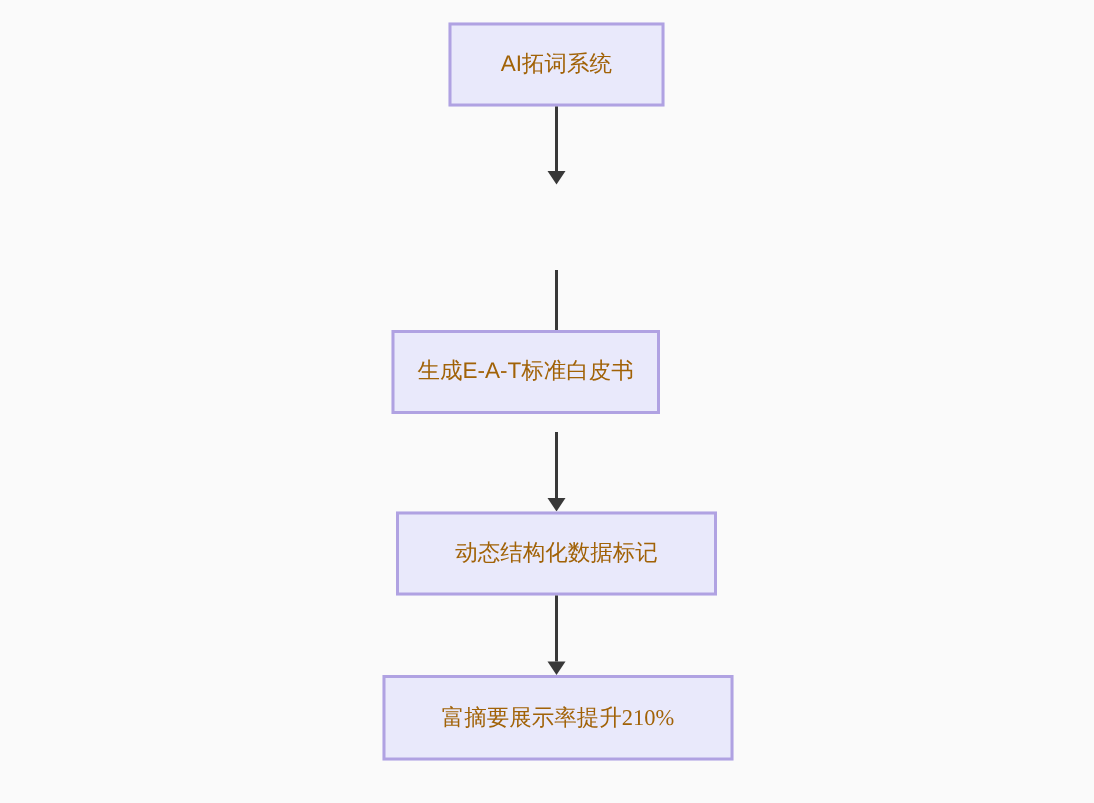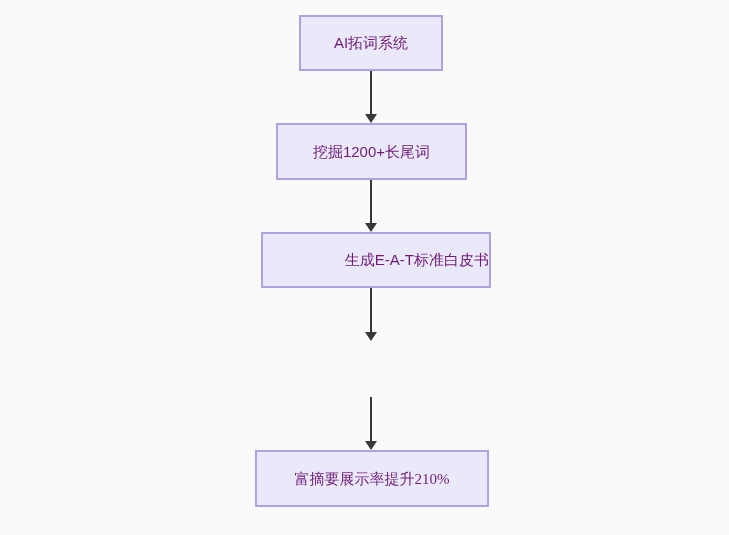--- a/index.html
+++ b/index.html
@@ -14,32 +14,32 @@
   .canvas {
     position: relative;
     width: 729px;
     height: 535px;
   }
   .node {
     position: absolute;
     box-sizing: border-box;
     background: #e9e9fb;
     border: 2px solid #b0a2e2;
-    color: #701a75;
+    color: #a16207;
     font-size: 15px;
     display: flex;
     align-items: center;
     justify-content: center;
     text-align: center;
     line-height: 1.2;
   }
   .node .label { white-space: nowrap; }
   #node-0 { left: 299px; top: 15px;  width: 144px; height: 56px; }
   #node-1 { left: 276px; top: 123px; width: 191px; height: 57px; }
-  #node-2 { left: 261px; top: 232px; width: 230px; height: 56px; justify-content: flex-end; }
+  #node-2 { left: 261px; top: 220px; width: 179px; height: 56px; }
   #node-3 { left: 264px; top: 341px; width: 214px; height: 56px; }
   #node-4 { left: 255px; top: 450px; width: 234px; height: 57px; font-family: Liberation Serif, serif; }
 
   .edge-line {
     position: absolute;
     left: 370px;
     width: 2px;
     background: #383838;
   }
   .arrowhead {
@@ -65,34 +65,34 @@
 
 <div class="canvas">
 
   <div class="node" id="node-0">
     <span class="label">AI拓词系统</span>
   </div>
 
   <div class="edge-line" id="edge-line-0"></div>
   <div class="arrowhead" id="head-0"></div>
 
-  <div class="node" id="node-1">
-    <span class="label">挖掘1200+长尾词</span>
-  </div>
 
   <div class="edge-line" id="edge-line-1"></div>
   <div class="arrowhead" id="head-1"></div>
 
   <div class="node" id="node-2">
     <span class="label">生成E-A-T标准白皮书</span>
   </div>
 
   <div class="edge-line" id="edge-line-2"></div>
   <div class="arrowhead" id="head-2"></div>
 
+  <div class="node" id="node-3">
+    <span class="label">动态结构化数据标记</span>
+  </div>
 
   <div class="edge-line" id="edge-line-3"></div>
   <div class="arrowhead" id="head-3"></div>
 
   <div class="node" id="node-4">
     <span class="label">富摘要展示率提升210%</span>
   </div>
 
 </div>
 

